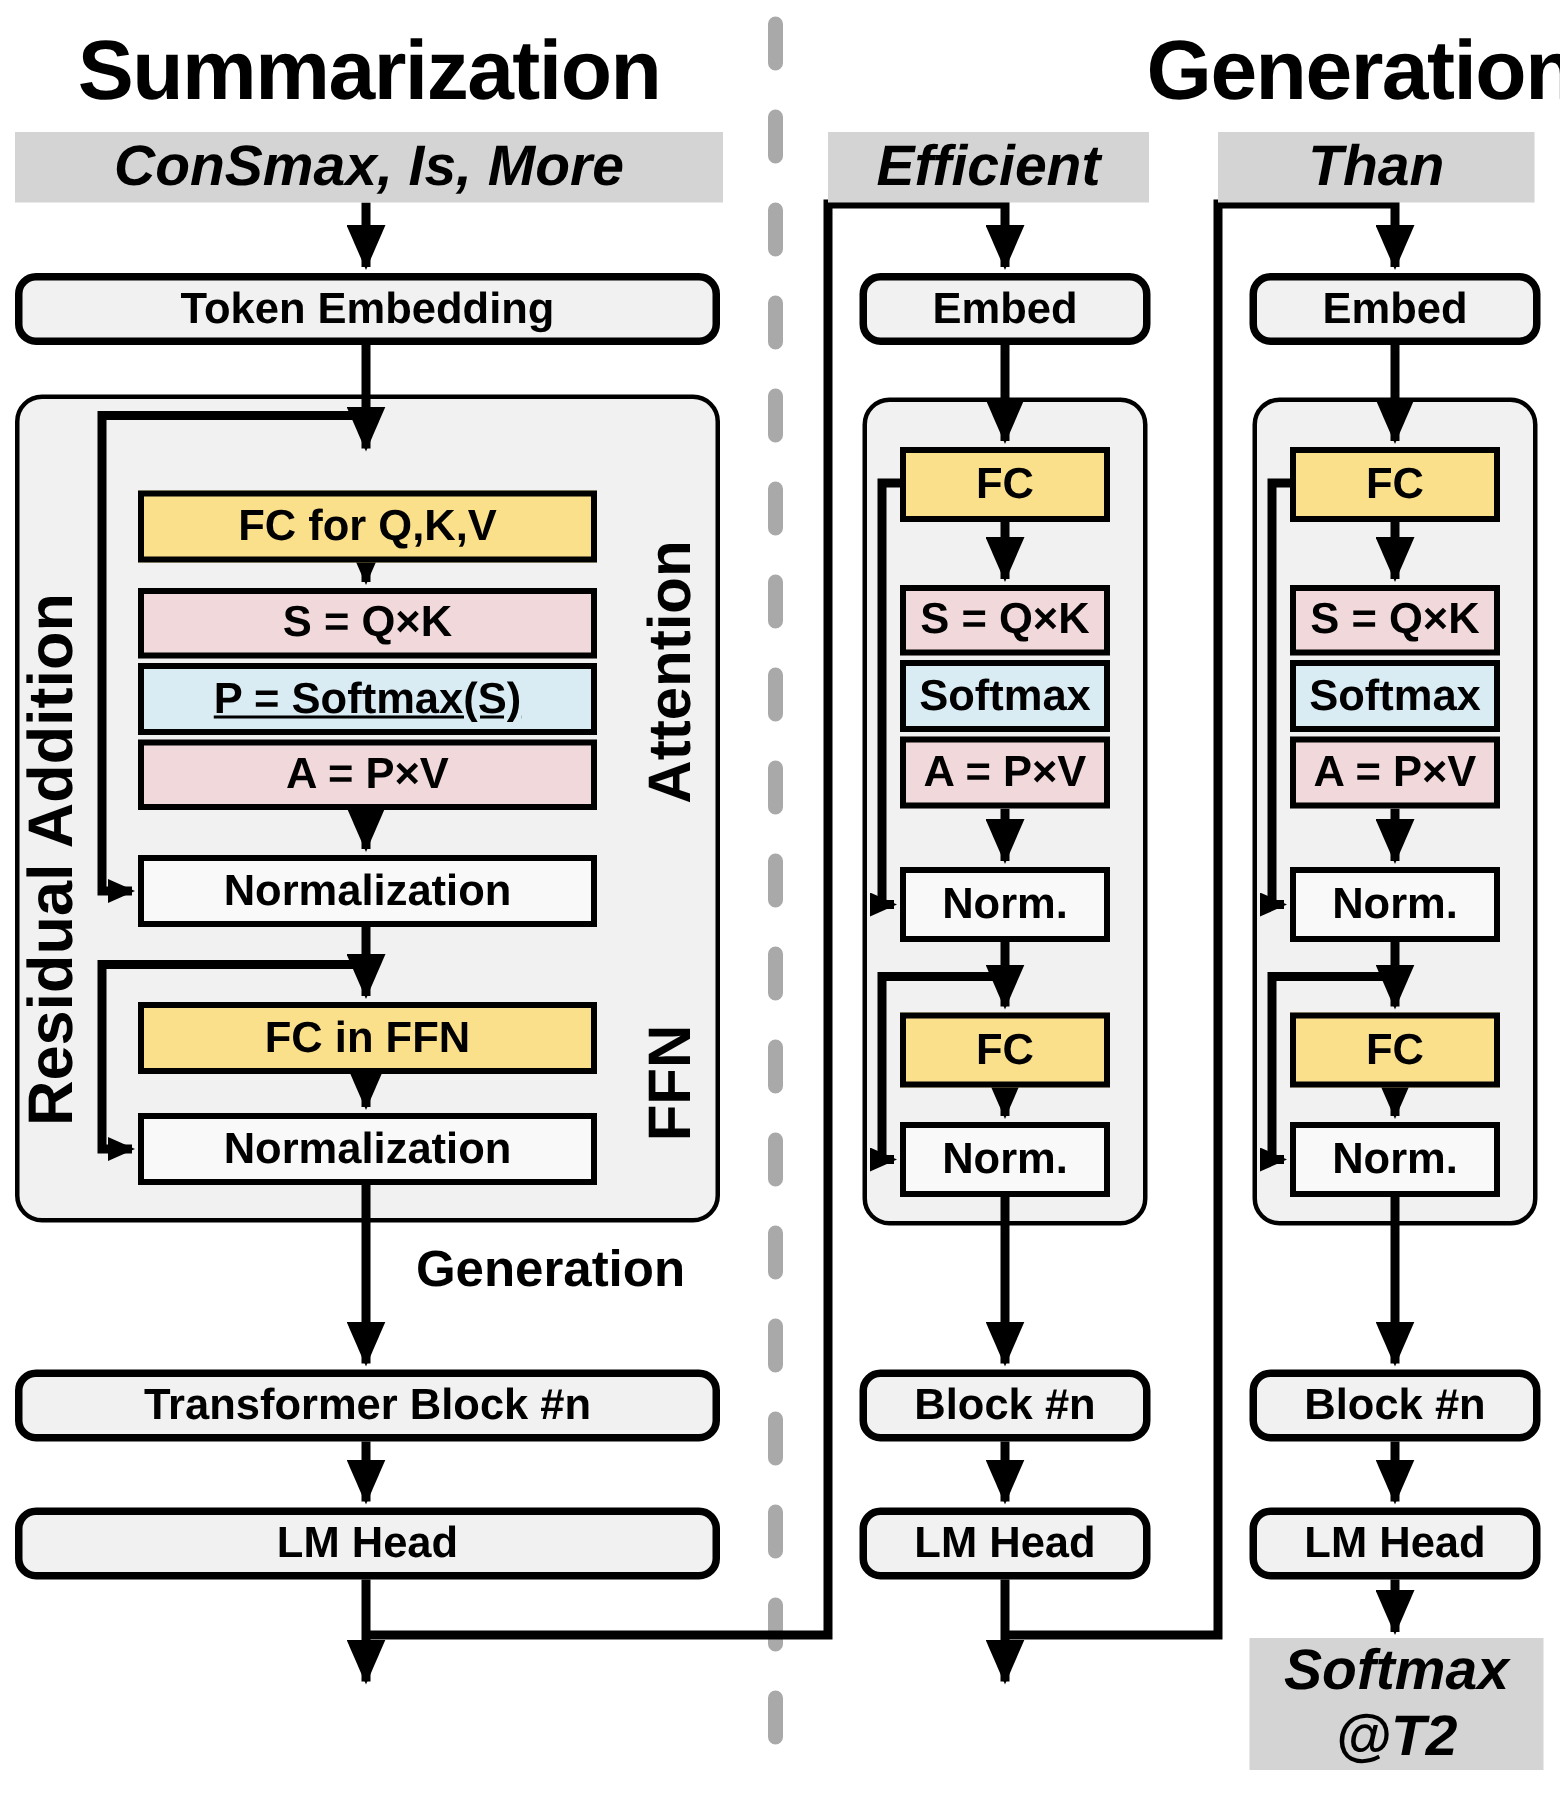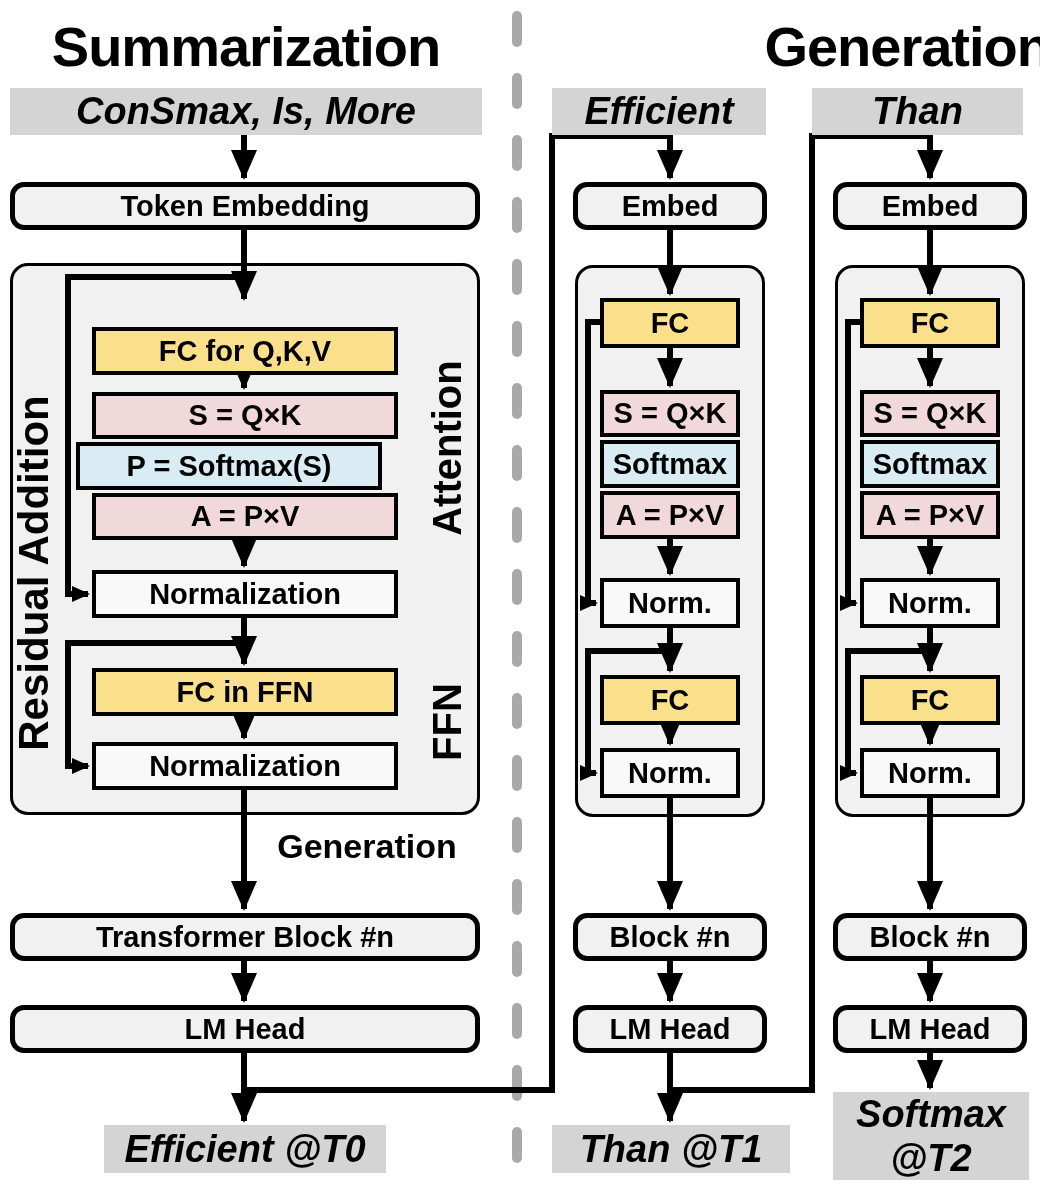--- a/index.html
+++ b/index.html
@@ -97,50 +97,46 @@
   <div class="box node" style="left:10px; top:182px; width:470px; height:48px;">Token Embedding</div>
 
   <div class="box graylabel" style="left:10px; top:88px; width:472px; height:47px;">ConSmax, Is, More</div>
 
   <div class="vlabel" style="left:-226px; top:548px; width:520px; height:50px; font-size:42px;">Residual Addition</div>
   <div class="vlabel" style="left:317px; top:425px; width:260px; height:46px;">Attention</div>
   <div class="vlabel" style="left:372px; top:699px; width:150px; height:46px;">FFN</div>
 
   <div class="box inner yellow" style="left:92px; top:303px; width:306px; height:48px;margin-top:24px;">FC for Q,K,V</div>
   <div class="box inner pink" style="left:92px; top:392px; width:306px; height:47px;">S = Q×K</div>
-  <div class="box inner blue" style="left:76px; top:442px; width:306px; height:48px;">P = Softmax(S)</div>
+  <div class="box inner blue" style="left:92px; top:442px; width:306px; height:48px;text-decoration:underline;">P = Softmax(S)</div>
   <div class="box inner pink" style="left:92px; top:493px; width:306px; height:47px;">A = P×V</div>
   <div class="box inner normbox" style="left:92px; top:570px; width:306px; height:48px;">Normalization</div>
   <div class="box inner yellow" style="left:92px; top:668px; width:306px; height:48px;">FC in FFN</div>
   <div class="box inner normbox" style="left:92px; top:742px; width:306px; height:48px;">Normalization</div>
 
   <div class="caption" style="left:252px; top:826px; width:230px;">
     <span>Generation</span><br>
   </div>
 
   <div class="box node" style="left:10px; top:913px; width:470px; height:48px;">Transformer Block #n</div>
   <div class="box node" style="left:10px; top:1005px; width:470px; height:48px;">LM Head</div>
-  <div class="box graylabel" style="left:104px; top:1125px; width:282px; height:48px;">Efficient @T0</div>
 
   <div class="title" style="left:540px; top:14px; width:510px;text-align:right;">Generation</div>
 
   <div class="box graylabel" style="left:552px; top:88px; width:214px; height:47px;">Efficient</div>
   <div class="box node" style="left:573px; top:182px; width:194px; height:48px;">Embed</div>
   <div class="box inner yellow" style="left:600px; top:298px; width:140px; height:50px;">FC</div>
   <div class="box inner pink" style="left:600px; top:390px; width:140px; height:47px;">S = Q×K</div>
   <div class="box inner blue" style="left:600px; top:440px; width:140px; height:48px;">Softmax</div>
   <div class="box inner pink" style="left:600px; top:491px; width:140px; height:48px;">A = P×V</div>
   <div class="box inner normbox" style="left:600px; top:578px; width:140px; height:50px;">Norm.</div>
   <div class="box inner yellow" style="left:600px; top:675px; width:140px; height:50px;">FC</div>
   <div class="box inner normbox" style="left:600px; top:748px; width:140px; height:50px;">Norm.</div>
   <div class="box node" style="left:573px; top:913px; width:194px; height:48px;">Block #n</div>
   <div class="box node" style="left:573px; top:1005px; width:194px; height:48px;">LM Head</div>
-  <div class="box graylabel" style="left:552px; top:1125px; width:238px; height:48px;">
-    <span>Than @T1</span>
-  </div>
 
   <div class="box graylabel" style="left:812px; top:88px; width:211px; height:47px;">Than</div>
   <div class="box node" style="left:833px; top:182px; width:194px; height:48px;">Embed</div>
   <div class="box inner yellow" style="left:860px; top:298px; width:140px; height:50px;">FC</div>
   <div class="box inner pink" style="left:860px; top:390px; width:140px; height:47px;">S = Q×K</div>
   <div class="box inner blue" style="left:860px; top:440px; width:140px; height:48px;">Softmax</div>
   <div class="box inner pink" style="left:860px; top:491px; width:140px; height:48px;">A = P×V</div>
   <div class="box inner normbox" style="left:860px; top:578px; width:140px; height:50px;">Norm.</div>
   <div class="box inner yellow" style="left:860px; top:675px; width:140px; height:50px;">FC</div>
   <div class="box inner normbox" style="left:860px; top:748px; width:140px; height:50px;">Norm.</div>

